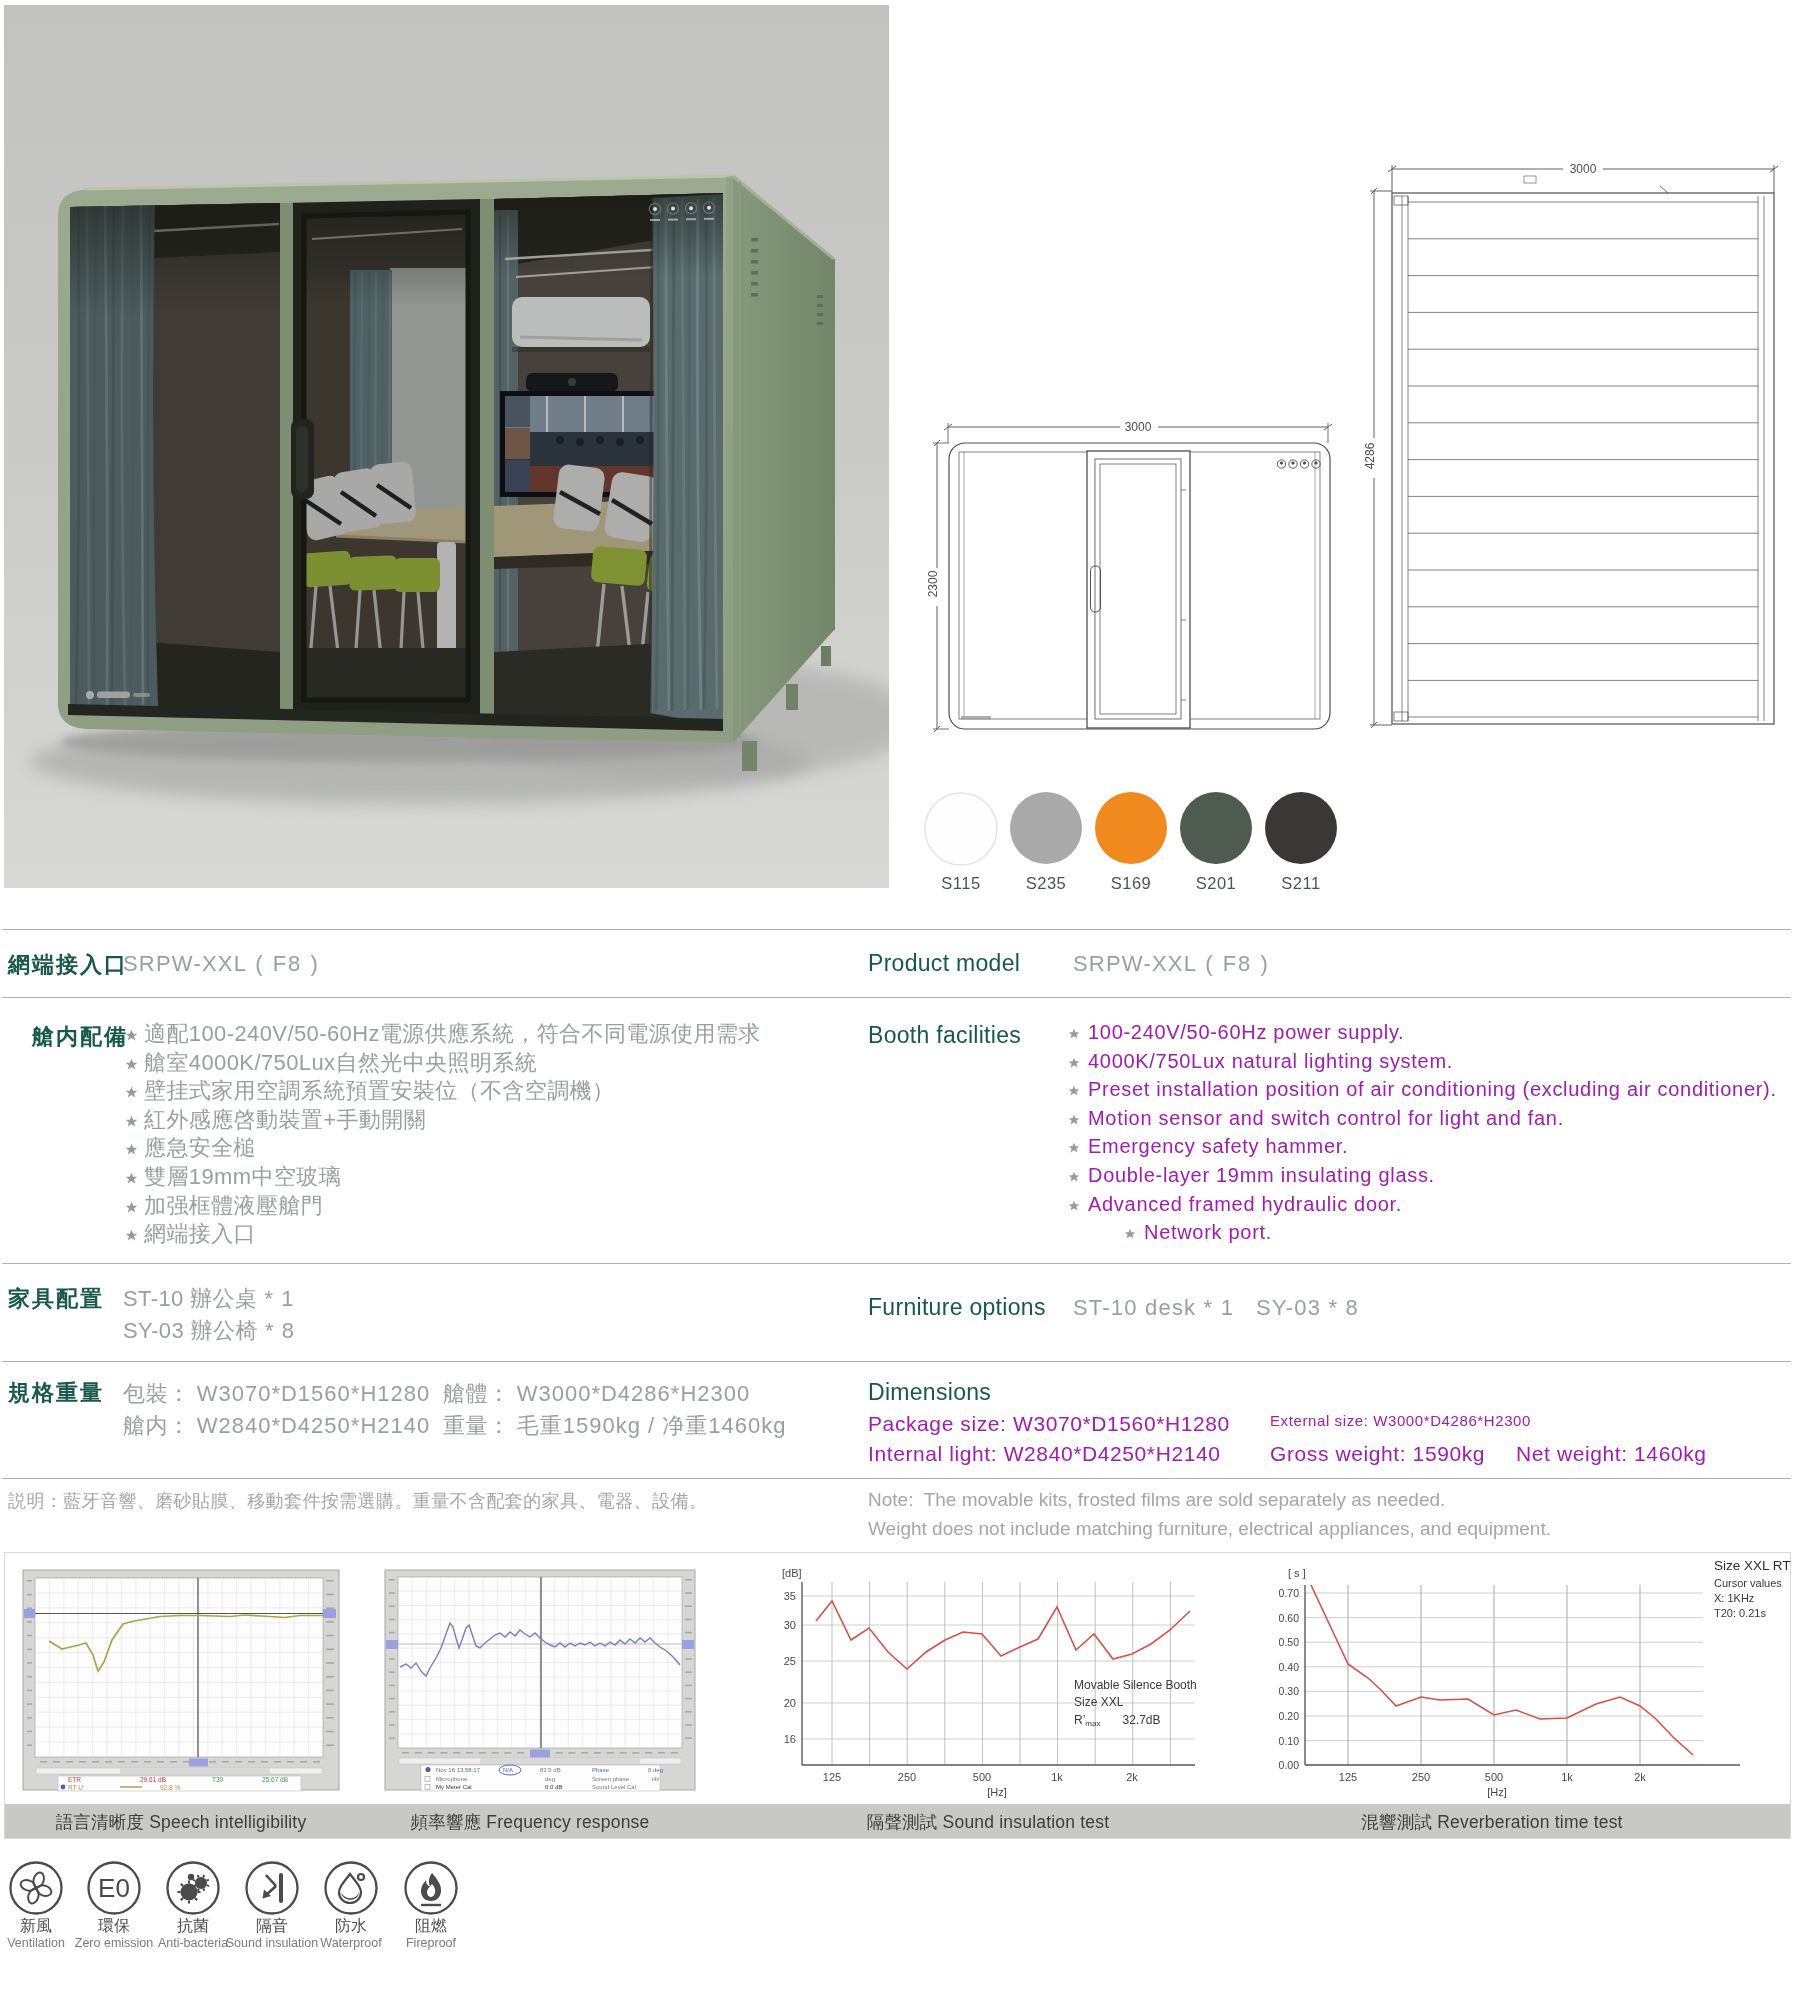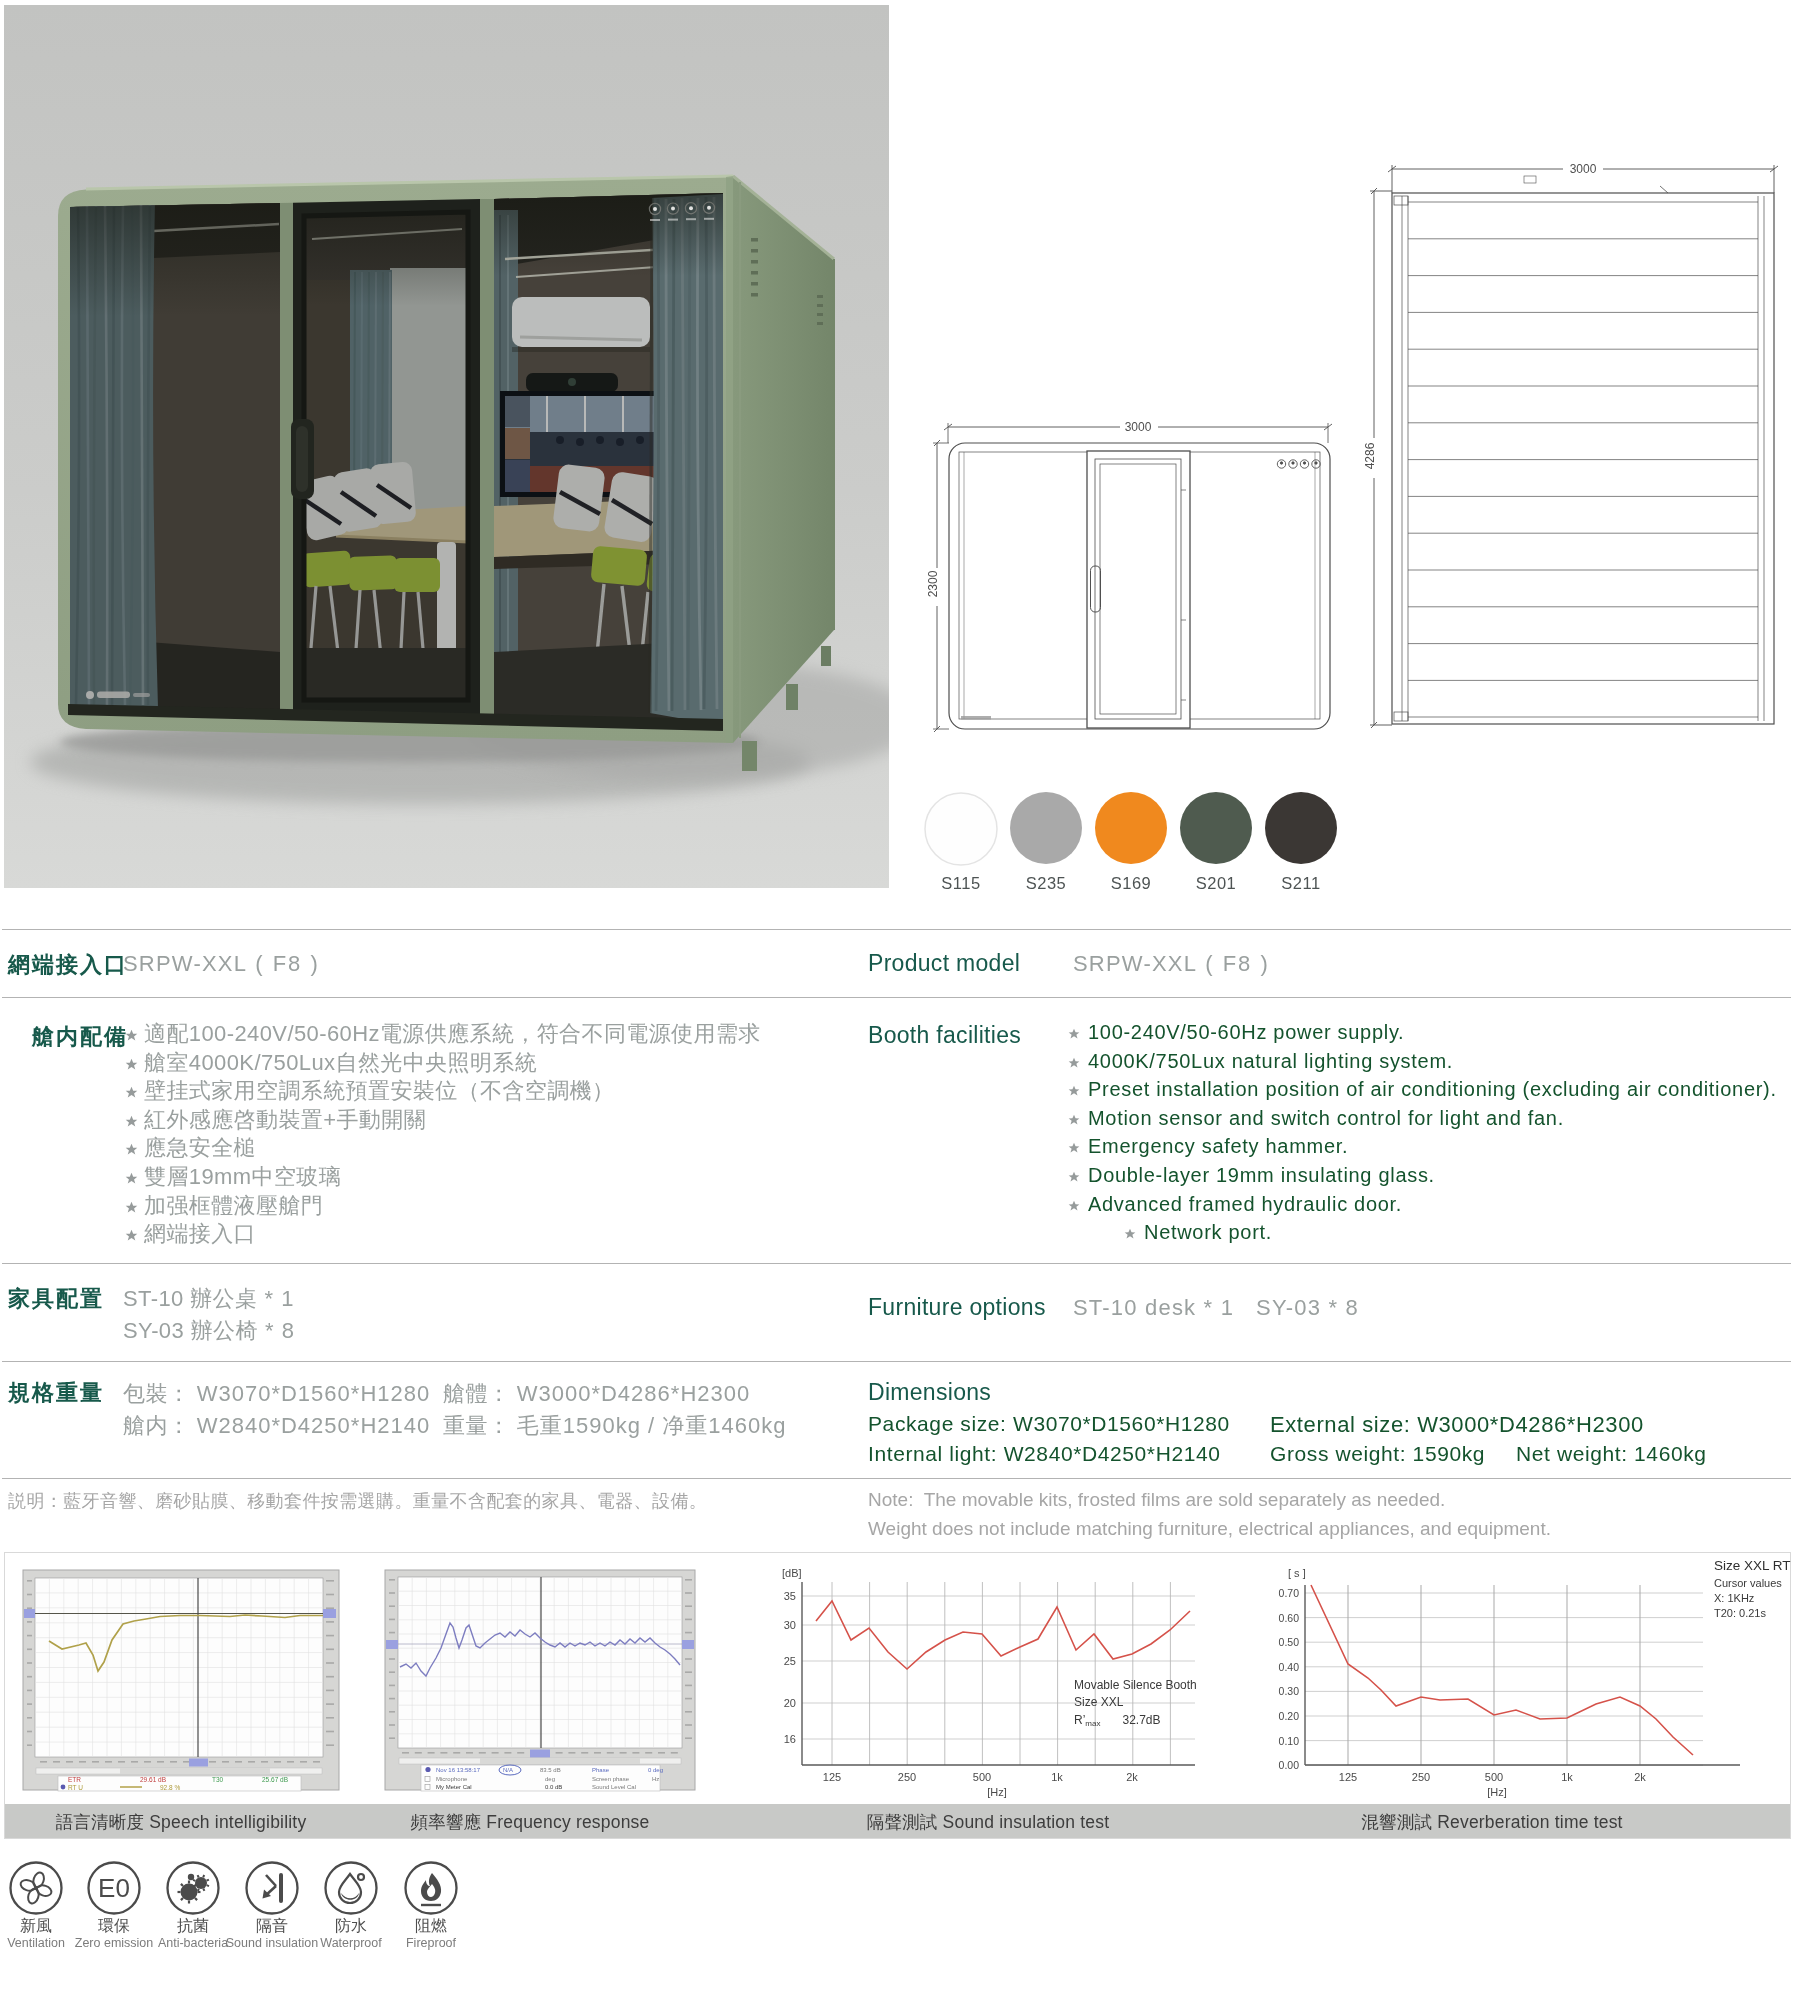--- a/index.html
+++ b/index.html
@@ -1,21 +1,21 @@
 <!DOCTYPE html>
 <html><head><meta charset="utf-8">
 <style>
 html,body{margin:0;padding:0;background:#fff;}
 body{width:1796px;height:1994px;position:relative;font-family:"Liberation Sans",sans-serif;overflow:hidden;}
 .abs{position:absolute;white-space:nowrap;}
 .rule{position:absolute;left:2px;width:1789px;height:1px;background:#b3b3b3;}
 .gl{color:#17594b;font-size:23px;letter-spacing:.3px;}
 .glb{color:#17594b;font-weight:700;font-size:22px;letter-spacing:2px;}
 .val{color:#9aa09f;font-size:22px;letter-spacing:1.2px;}
-.vit{color:#14532d;font-size:20px;letter-spacing:.7px;}
+.vit{color:#a21caf;font-size:20px;letter-spacing:.7px;}
 .cj{letter-spacing:0.4px;}
 .note{color:#a6a6a6;font-size:19px;text-align:right;}
 .st{display:inline-block;vertical-align:-1px;margin-right:6px;}
 </style></head><body>
 
 <div class="rule" style="top:929px"></div>
 
 <div class="rule" style="top:997px"></div>
 
 <div class="rule" style="top:1263px"></div>
@@ -90,21 +90,21 @@
 <div class="abs val" style="left:1073px;top:1295px;">ST-10 desk * 1&nbsp;&nbsp;&nbsp;SY-03 * 8</div>
 
 <div class="abs glb" style="left:8px;top:1378px;">規格重量</div>
 <div class="abs val cj" style="left:123px;top:1379px;">包裝： <span style="letter-spacing:1px">W3070*D1560*H1280</span></div>
 <div class="abs val cj" style="left:443px;top:1379px;">艙體： <span style="letter-spacing:1px">W3000*D4286*H2300</span></div>
 <div class="abs val cj" style="left:123px;top:1411px;">艙内： <span style="letter-spacing:1px">W2840*D4250*H2140</span></div>
 <div class="abs val cj" style="left:443px;top:1411px;">重量： <span style="letter-spacing:1px">毛重1590kg / 净重1460kg</span></div>
 
 <div class="abs gl" style="left:868px;top:1379px;">Dimensions</div>
 <div class="abs vit" style="left:868px;top:1412px;font-size:21px;letter-spacing:.6px">Package size: W3070*D1560*H1280</div>
-<div class="abs vit" style="left:1270px;top:1412px;font-size:22px;letter-spacing:.6px">External size: W3000*D4286*H2300</div>
+<div class="abs vit" style="left:1270px;top:1412px;font-size:15px;letter-spacing:.6px">External size: W3000*D4286*H2300</div>
 <div class="abs vit" style="left:868px;top:1442px;font-size:21px;letter-spacing:.6px">Internal light: W2840*D4250*H2140</div>
 <div class="abs vit" style="left:1270px;top:1442px;font-size:21px;letter-spacing:.6px">Gross weight: 1590kg</div>
 <div class="abs vit" style="left:1516px;top:1442px;font-size:21px;letter-spacing:.6px">Net weight: 1460kg</div>
 
 <div class="abs note cj" style="left:8px;top:1489px;font-size:18px">説明：藍牙音響、磨砂貼膜、移動套件按需選購。重量不含配套的家具、電器、設備。</div>
 
 <div class="abs note" style="left:868px;top:1489px;">Note:&nbsp; The movable kits, frosted films are sold separately as needed.</div>
 <div class="abs note" style="left:868px;top:1518px;">Weight does not include matching furniture, electrical appliances, and equipment.</div>
 <svg class="abs" style="left:0;top:0" width="1796" height="1994" viewBox="0 0 1796 1994">
 <defs>

